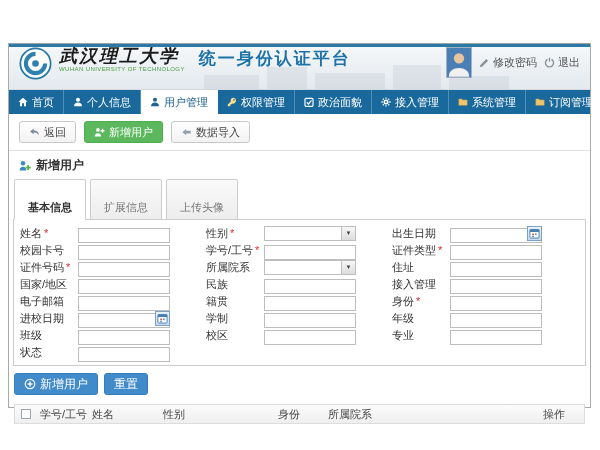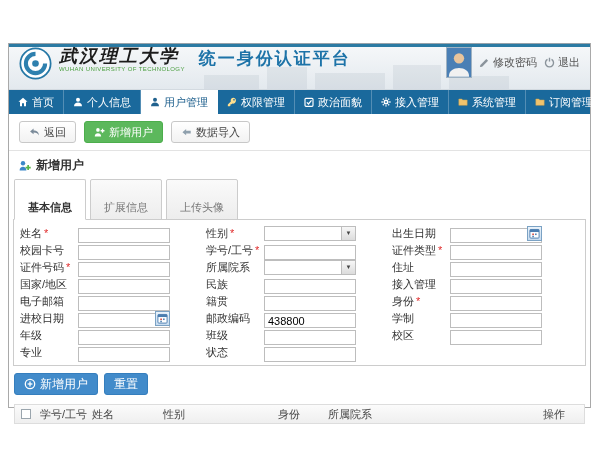--- a/index.html
+++ b/index.html
@@ -318,24 +318,20 @@
             <span class="control"><input class="finput" style=""><button class="date-btn">
                 <svg width="11" height="11" viewBox="0 0 12 12">
                   <rect x="1" y="1.6" width="10" height="9.4" rx="1" fill="#fff" stroke="#4a7db0"></rect>
                   <rect x="1" y="1.6" width="10" height="2.8" fill="#4a7db0"></rect>
                   <rect x="3.6" y="6" width="1.7" height="1.7" fill="#d04038"></rect>
                   <rect x="6.6" y="6" width="1.7" height="1.7" fill="#4a7db0"></rect>
                   <rect x="3.6" y="8.4" width="1.7" height="1.7" fill="#4a7db0"></rect>
                 </svg>
               </button></span>
           </div>
-        <div class="cell">
-            <label class="flabel"><span>邮政编码</span></label>
-            <span class="control"><input class="finput" value="438800" style=""></span>
-          </div>
 
         <div class="cell">
             <label class="flabel"><span>学制</span></label>
             <span class="control"><input class="finput" style=""></span>
           </div>
         <div class="cell">
             <label class="flabel"><span>年级</span></label>
             <span class="control"><input class="finput" style=""></span>
           </div>
         <div class="cell">

